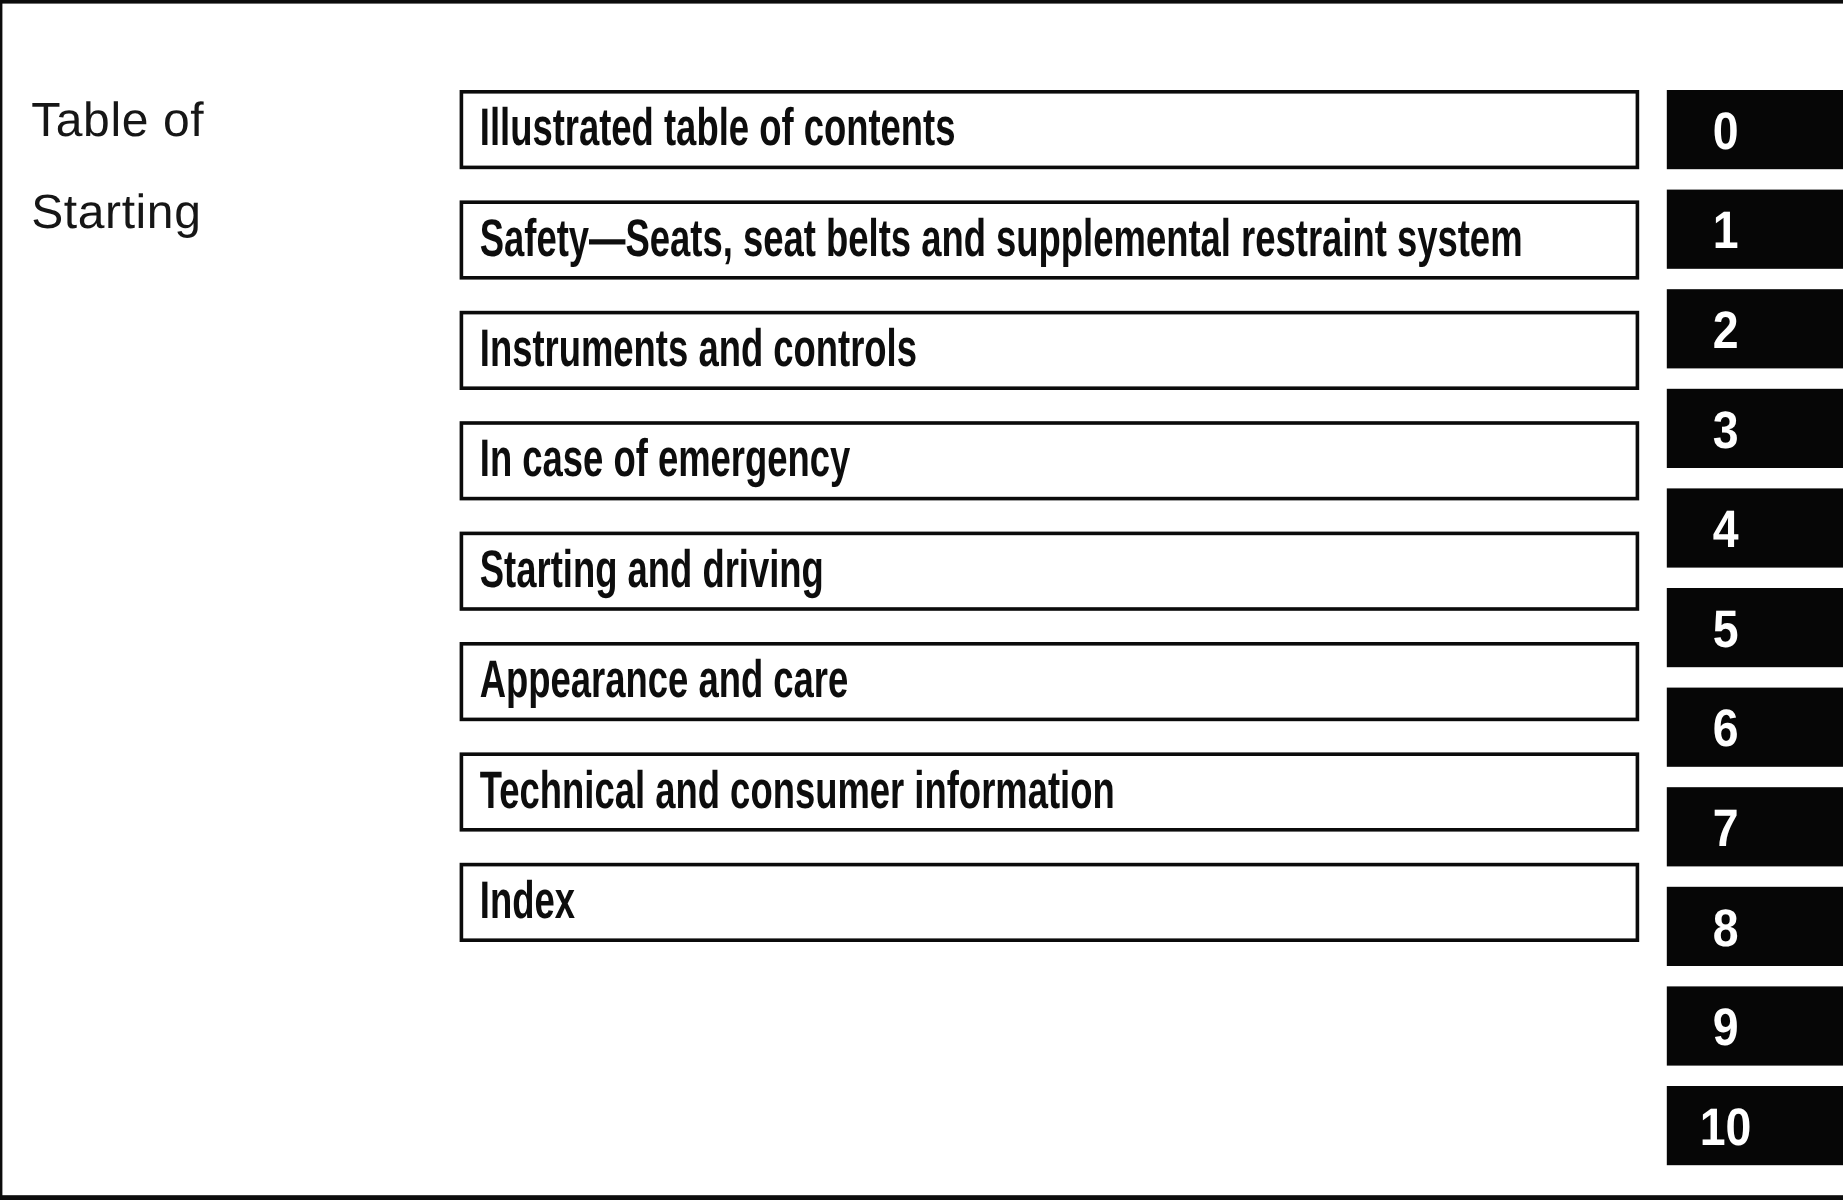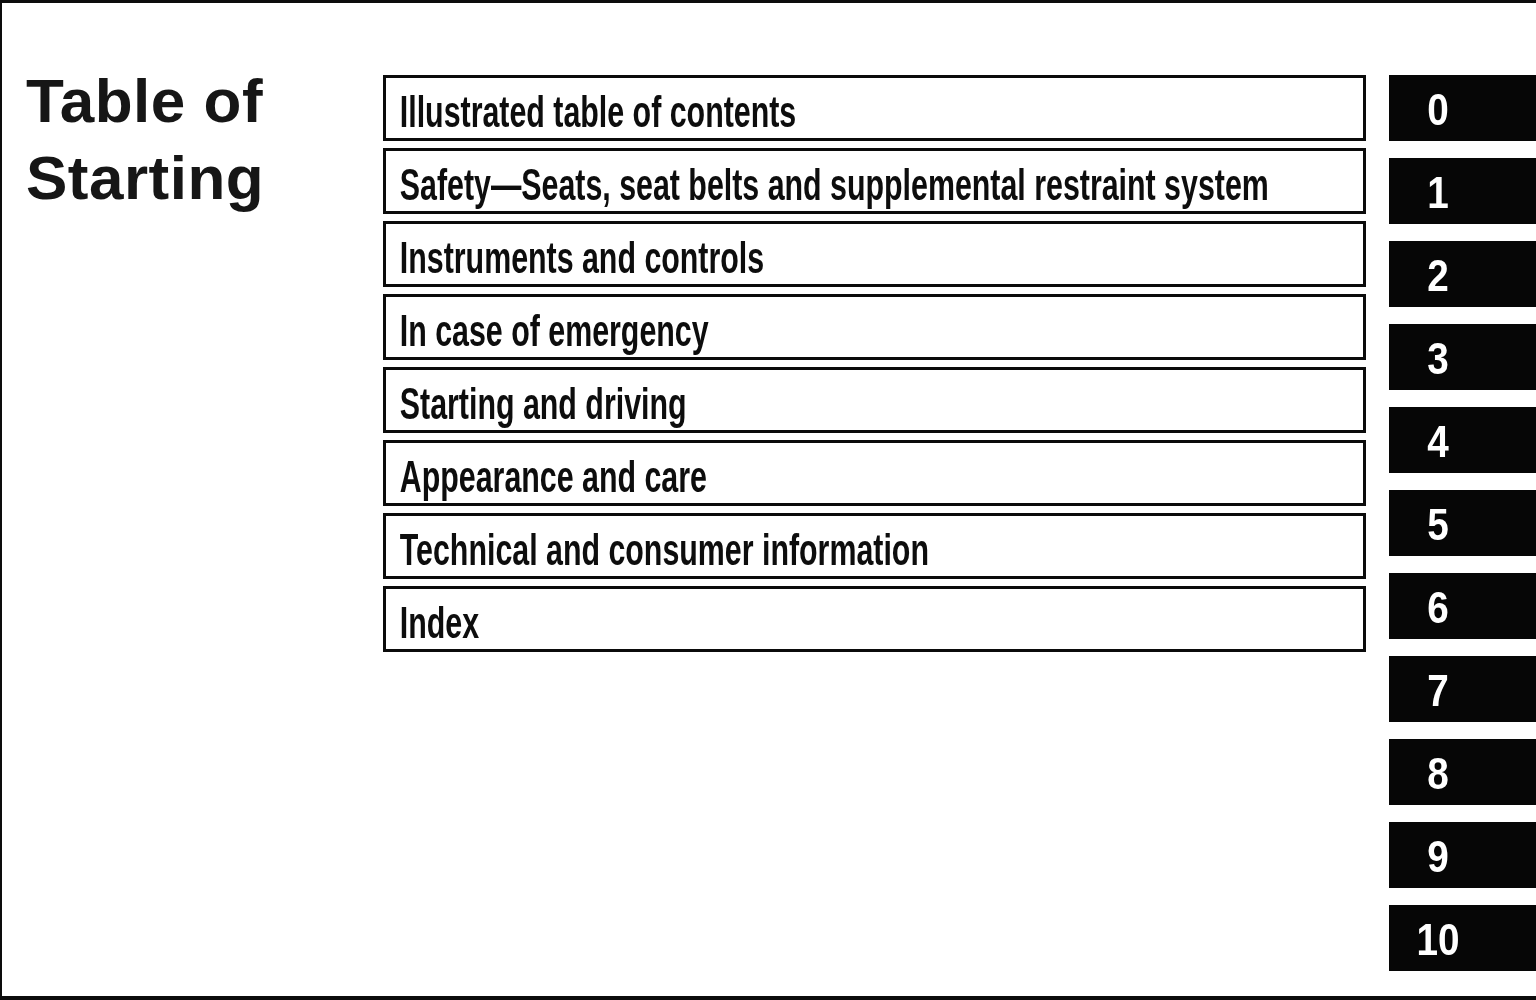--- a/index.html
+++ b/index.html
@@ -15,40 +15,39 @@
     inset: 0;
     border-top: 3px solid #0c0c0c;
     border-left: 2px solid #0c0c0c;
     border-bottom: 4px solid #0c0c0c;
     pointer-events: none;
   }
   .doc-title {
     position: absolute;
     left: 26px;
     top: 62px;
-    font-size: 62px;
-    font-weight: 700;
+    font-size: 40px;
+    font-weight: 400;
     line-height: 77px;
     color: #161616;
     letter-spacing: 0.5px;
     white-space: nowrap;
   }
   .rows {
     position: absolute;
     left: 383px;
     top: 75px;
     width: 983px;
   }
   .toc-row {
     height: 66px;
-    margin-bottom: 7px;
+    margin-bottom: 26px;
     border: 3px solid #0b0b0b;
     background: #ffffff;
     display: flex;
-    align-items: center;
   }
   .toc-label {
     font-size: 44px;
     font-weight: 700;
     color: #0d0d0d;
     padding-left: 20px;
     white-space: nowrap;
     transform: scaleX(0.69);
     transform-origin: 0 50%;
     position: relative;

